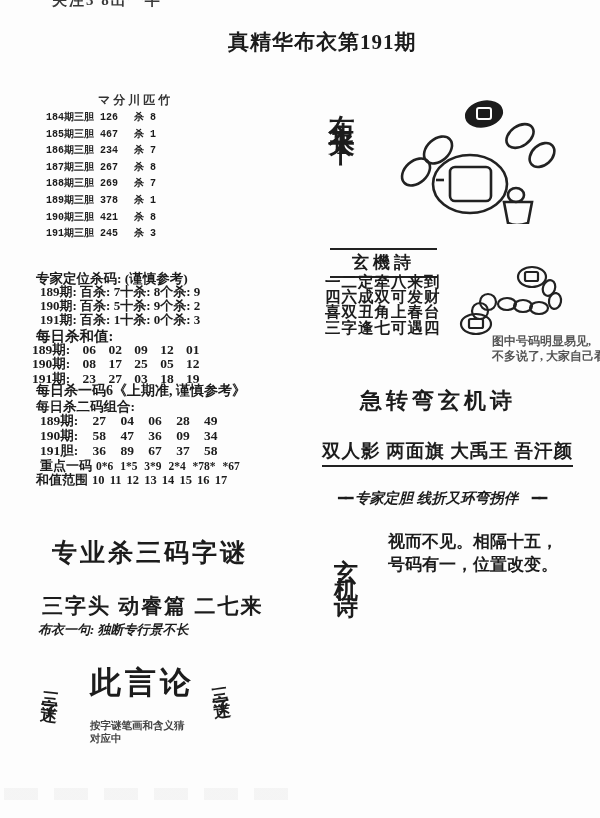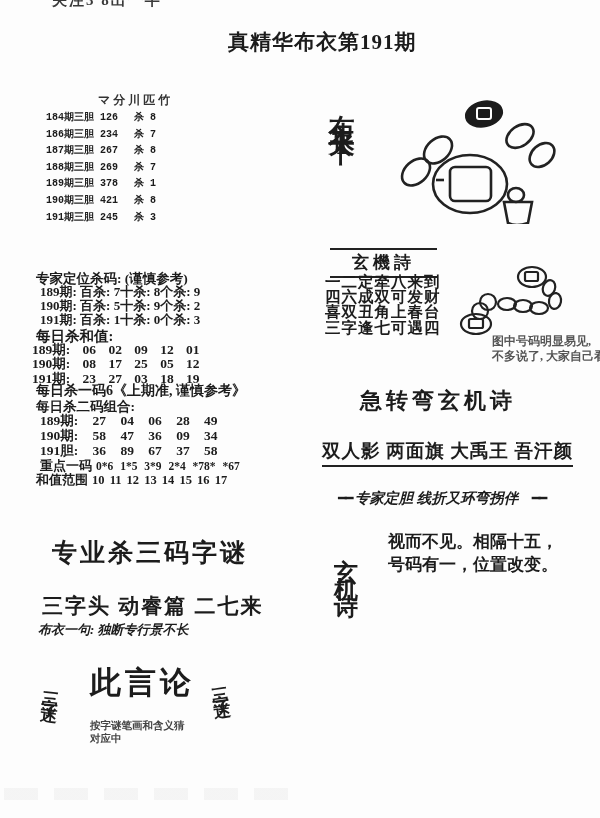--- a/index.html
+++ b/index.html
@@ -47,20 +47,21 @@
 <div id="page">
 
   <div class="abs top-note" style="top:-9px;left:52px;">关注3 8出一半</div>
 
   <div class="abs title" style="top:28px;left:228px;">真精华布衣第191期</div>
 
   <div class="abs hist-header" style="top:92px;left:98px;">マ分川匹竹</div>
 
   <div class="abs" style="top:110px;left:46px;">
     <div class="hist-row"><span>184期三胆 126</span><span class="r">杀 8</span></div>
+    <div class="hist-row"><span>185期三胆 467</span><span class="r">杀 1</span></div>
     <div class="hist-row"><span>186期三胆 234</span><span class="r">杀 7</span></div>
     <div class="hist-row"><span>187期三胆 267</span><span class="r">杀 8</span></div>
     <div class="hist-row"><span>188期三胆 269</span><span class="r">杀 7</span></div>
     <div class="hist-row"><span>189期三胆 378</span><span class="r">杀 1</span></div>
     <div class="hist-row"><span>190期三胆 421</span><span class="r">杀 8</span></div>
     <div class="hist-row"><span>191期三胆 245</span><span class="r">杀 3</span></div>
   </div>
 
   <div class="abs sec-h" style="top:270px;left:36px;">专家定位杀码: (谨慎参考)</div>
   <div class="abs" style="top:285px;left:40px;">

